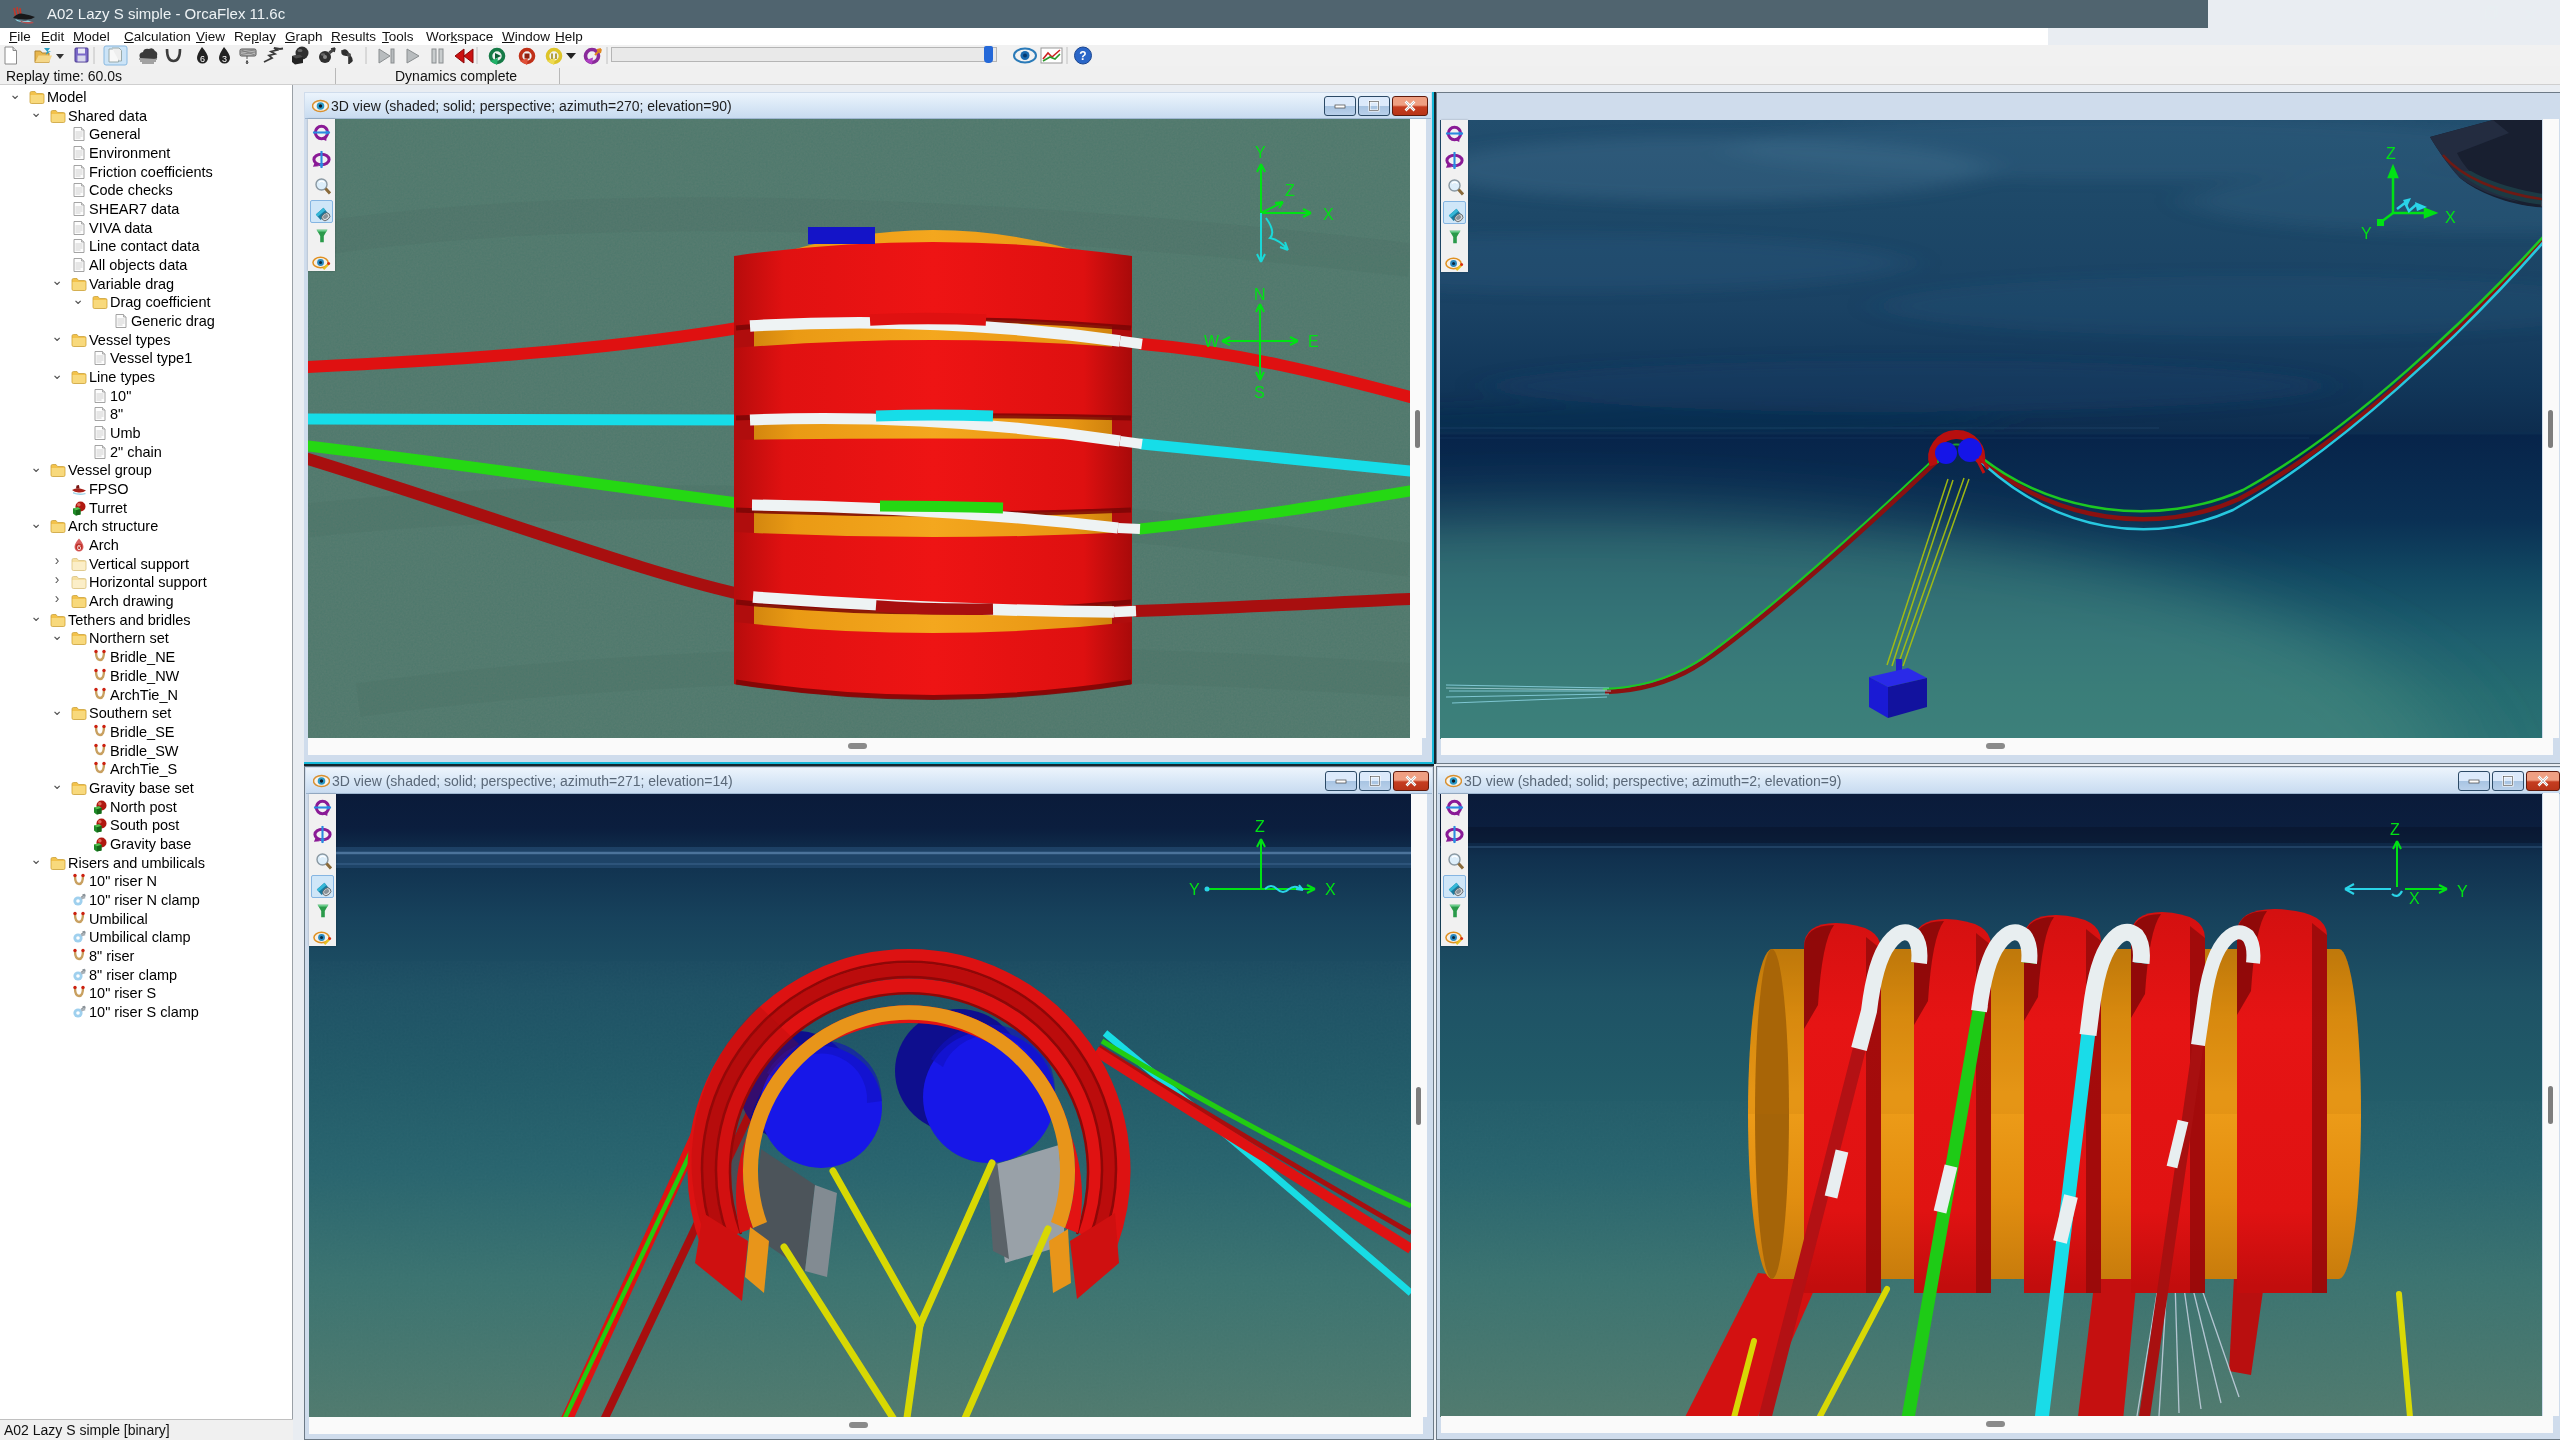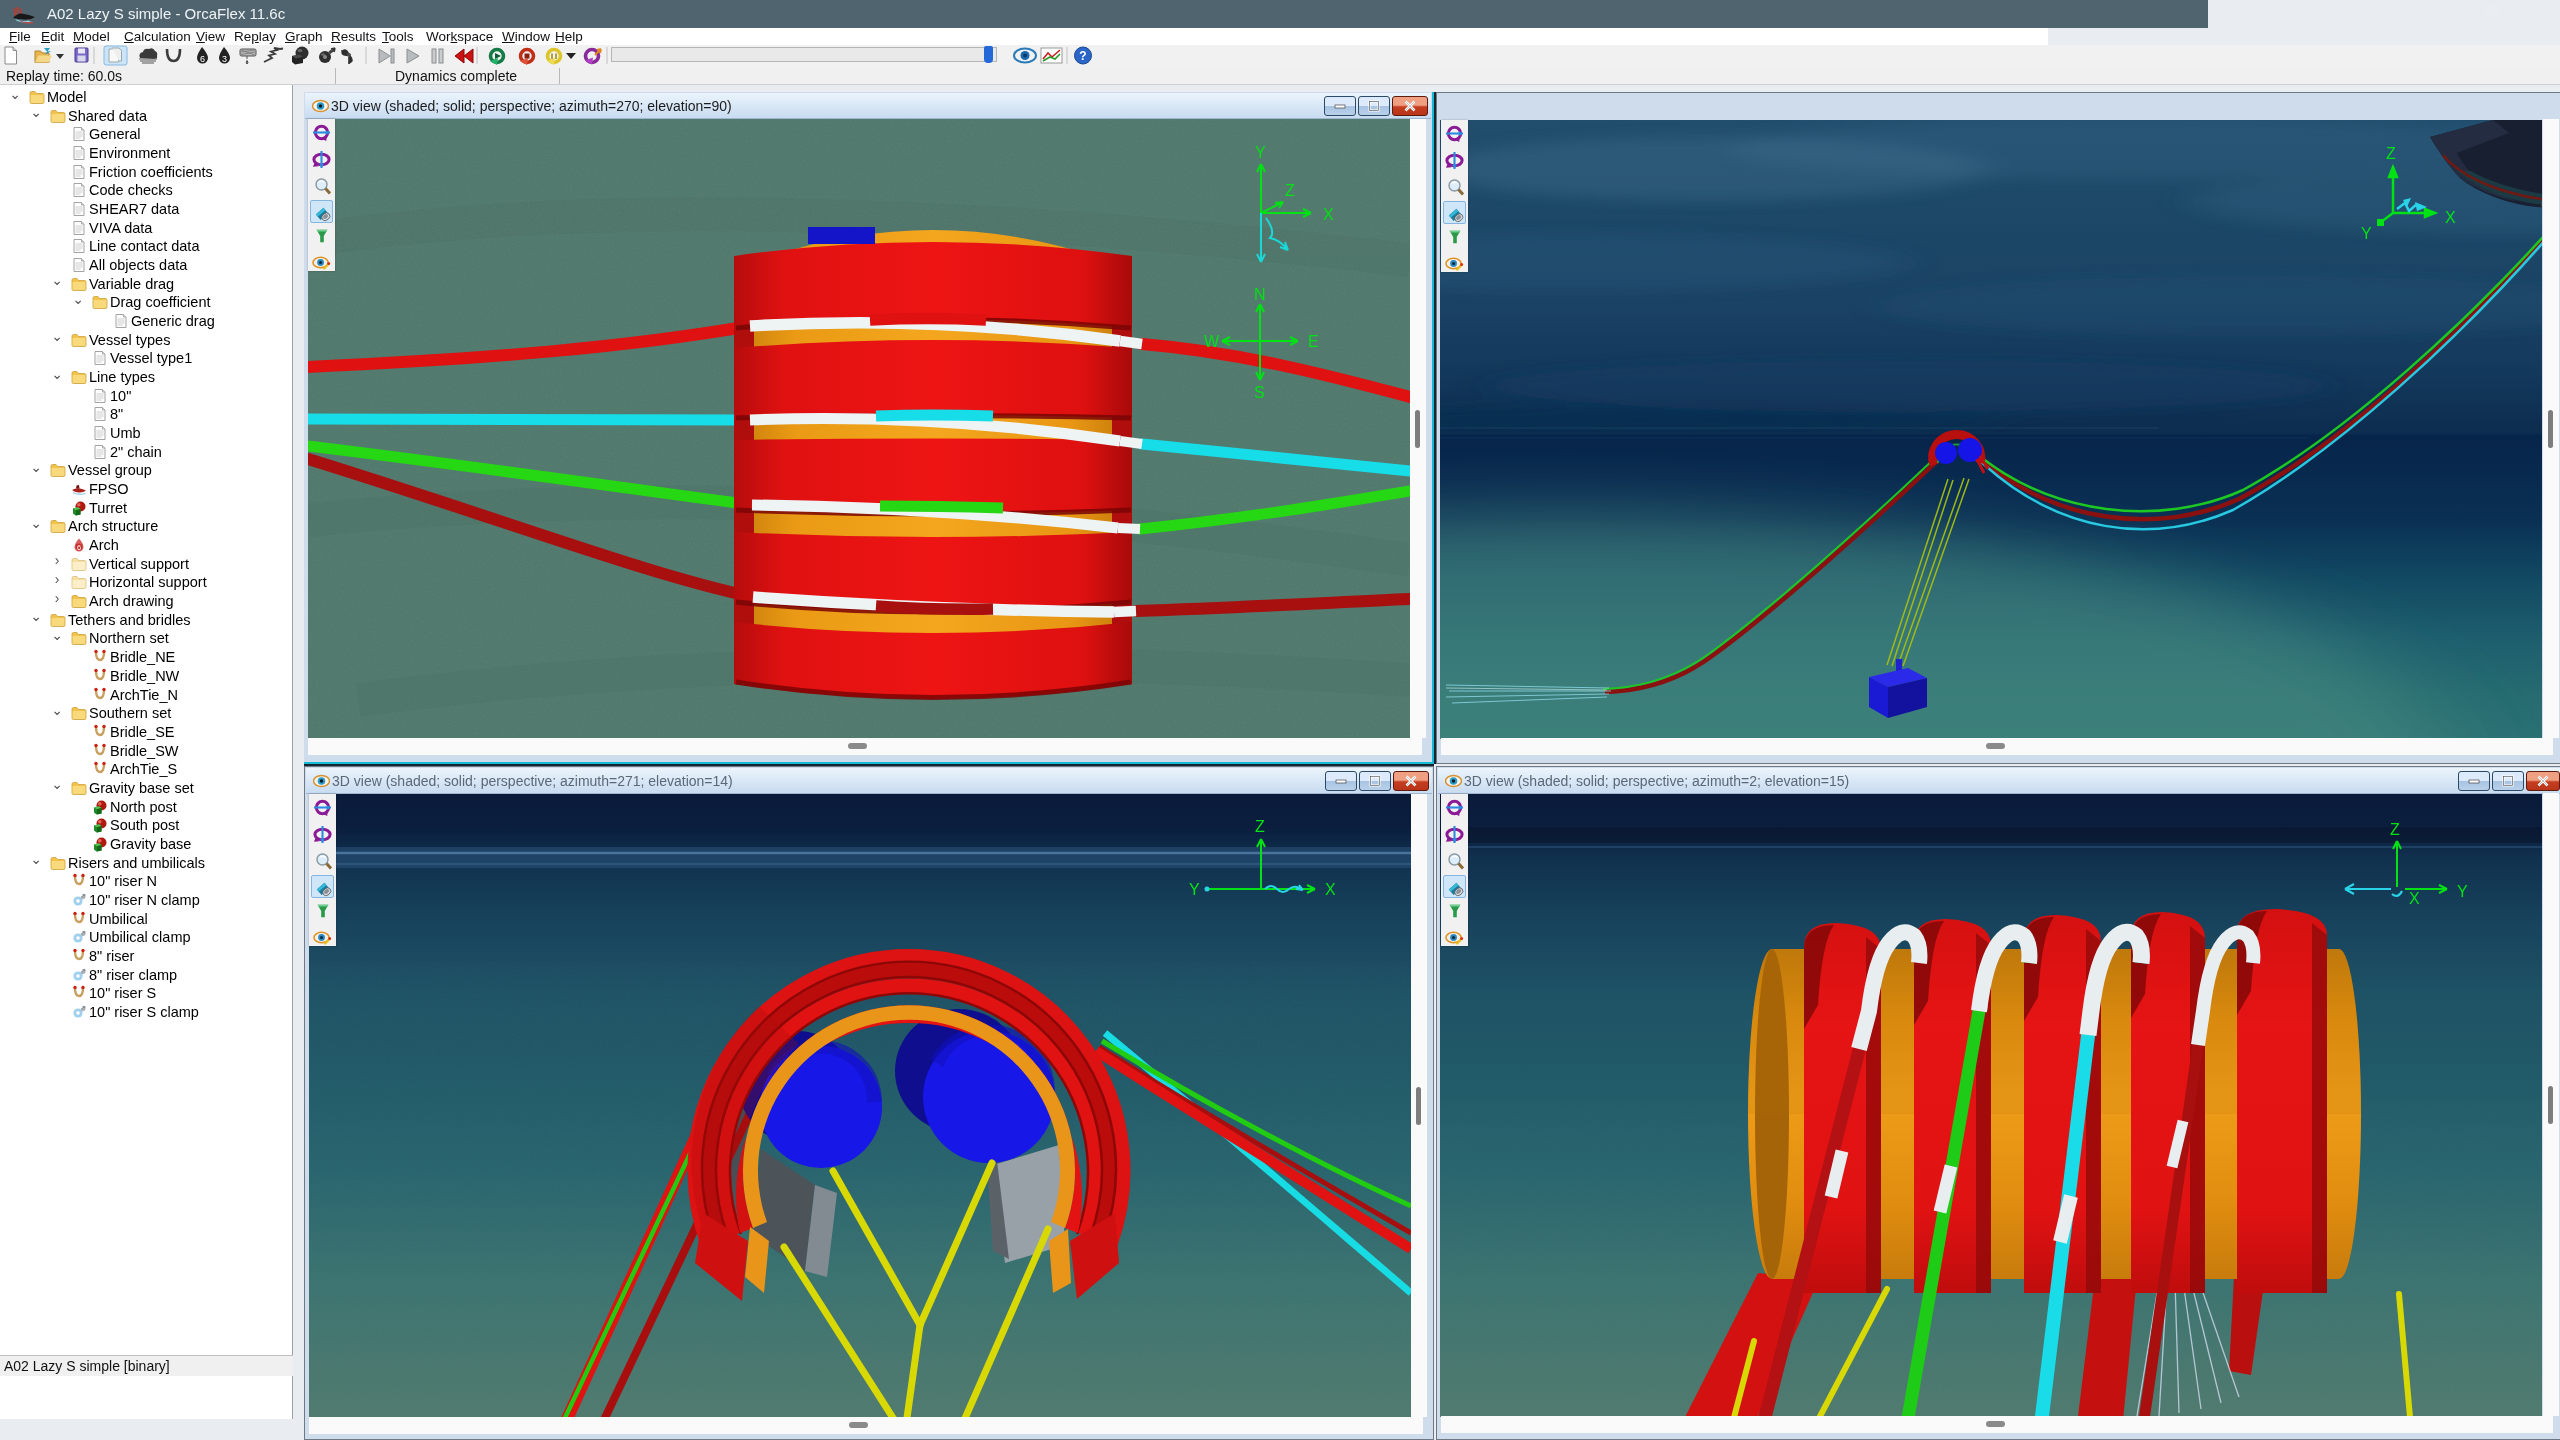--- a/index.html
+++ b/index.html
@@ -4,21 +4,21 @@
 *{box-sizing:border-box;}
 .abs{position:absolute;}
 #titlebar{left:0;top:0;width:2208px;height:28px;background:#50646f;color:#eef3f5;}
 #titlebar .t{position:absolute;left:47px;top:5px;font-size:15px;}
 #menubar{left:0;top:28px;width:2048px;height:17px;background:#fff;color:#111;font-size:13.5px;text-decoration:underline;}
 #menubar span{position:absolute;top:1px;}
 #toolbar{left:0;top:45px;width:2560px;height:21px;background:#f1f1f1;}
 #statusrow{left:0;top:66px;width:2560px;height:19px;background:#f0f0f0;border-bottom:1px solid #cfcfcf;font-size:14px;color:#111;}
 .vsep{position:absolute;top:2px;width:1px;height:16px;background:#b8b8b8;}
 #leftpanel{left:0;top:85px;width:293px;height:1334px;background:#fff;border-right:1px solid #9aa0a6;}
-#panelstatus{left:0;top:1355px;width:293px;height:21px;background:#f0f0f0;border-top:1px solid #c0c0c0;font-size:14px;color:#111;padding:2px 0 0 4px;}
+#panelstatus{left:0;top:1419px;width:293px;height:21px;background:#f0f0f0;border-top:1px solid #c0c0c0;font-size:14px;color:#111;padding:2px 0 0 4px;}
 
 #tree{position:absolute;left:0;top:3px;width:280px;}
 .r{height:18.68px;position:relative;white-space:nowrap;font-size:14.5px;color:#000;}
 .r .tx{position:absolute;top:1px;}
 .r svg.ic{position:absolute;top:1px;width:16px;height:16px;}
 .r .ch{position:absolute;top:-2.5px;font-size:14px;color:#555;width:14px;text-align:center;}
 
 .win{position:absolute;background:#cfdcec;margin-left:8px;}
 .win .tbar{position:absolute;left:1px;top:1px;right:1px;height:26px;background:linear-gradient(#ecf4fc,#dbe9f7 45%,#c8dbf0);border-bottom:1px solid #9eb6d0;}
 .win .tti{position:absolute;left:26px;top:5px;font-size:14px;color:#1c1c1c;}
@@ -933,21 +933,21 @@
         <use href="#veyep"></use>
       </svg>
   </div>
 </div>
 
 <div class="win inactive" style="left:1428px;top:766px;width:1132px;height:674px;border:1px solid #6d7a86;">
   <div class="tbar">
       <svg class="eyeico" width="17" height="16" viewBox="0 0 17 16">
         <use href="#eyeball"></use>
       </svg>
-    <div class="tti">3D view (shaded; solid; perspective; azimuth=2; elevation=15)</div>
+    <div class="tti">3D view (shaded; solid; perspective; azimuth=2; elevation=9)</div>
     <div class="wbtn" style="left:1020px;width:32px">
         <svg class="g" width="12" height="12" viewBox="0 0 12 12">
           <rect x="1" y="5" width="10" height="3" fill="#fff" stroke="#444" stroke-width="0.7"></rect>
         </svg>
       </div>
     <div class="wbtn" style="left:1054px;width:32px">
         <svg class="g" width="12" height="12" viewBox="0 0 12 12">
           <rect x="1.5" y="1.5" width="9" height="9" fill="none" stroke="#fff" stroke-width="2"></rect>
           <rect x="1.5" y="1.5" width="9" height="9" fill="none" stroke="#444" stroke-width="0.6"></rect>
         </svg>

